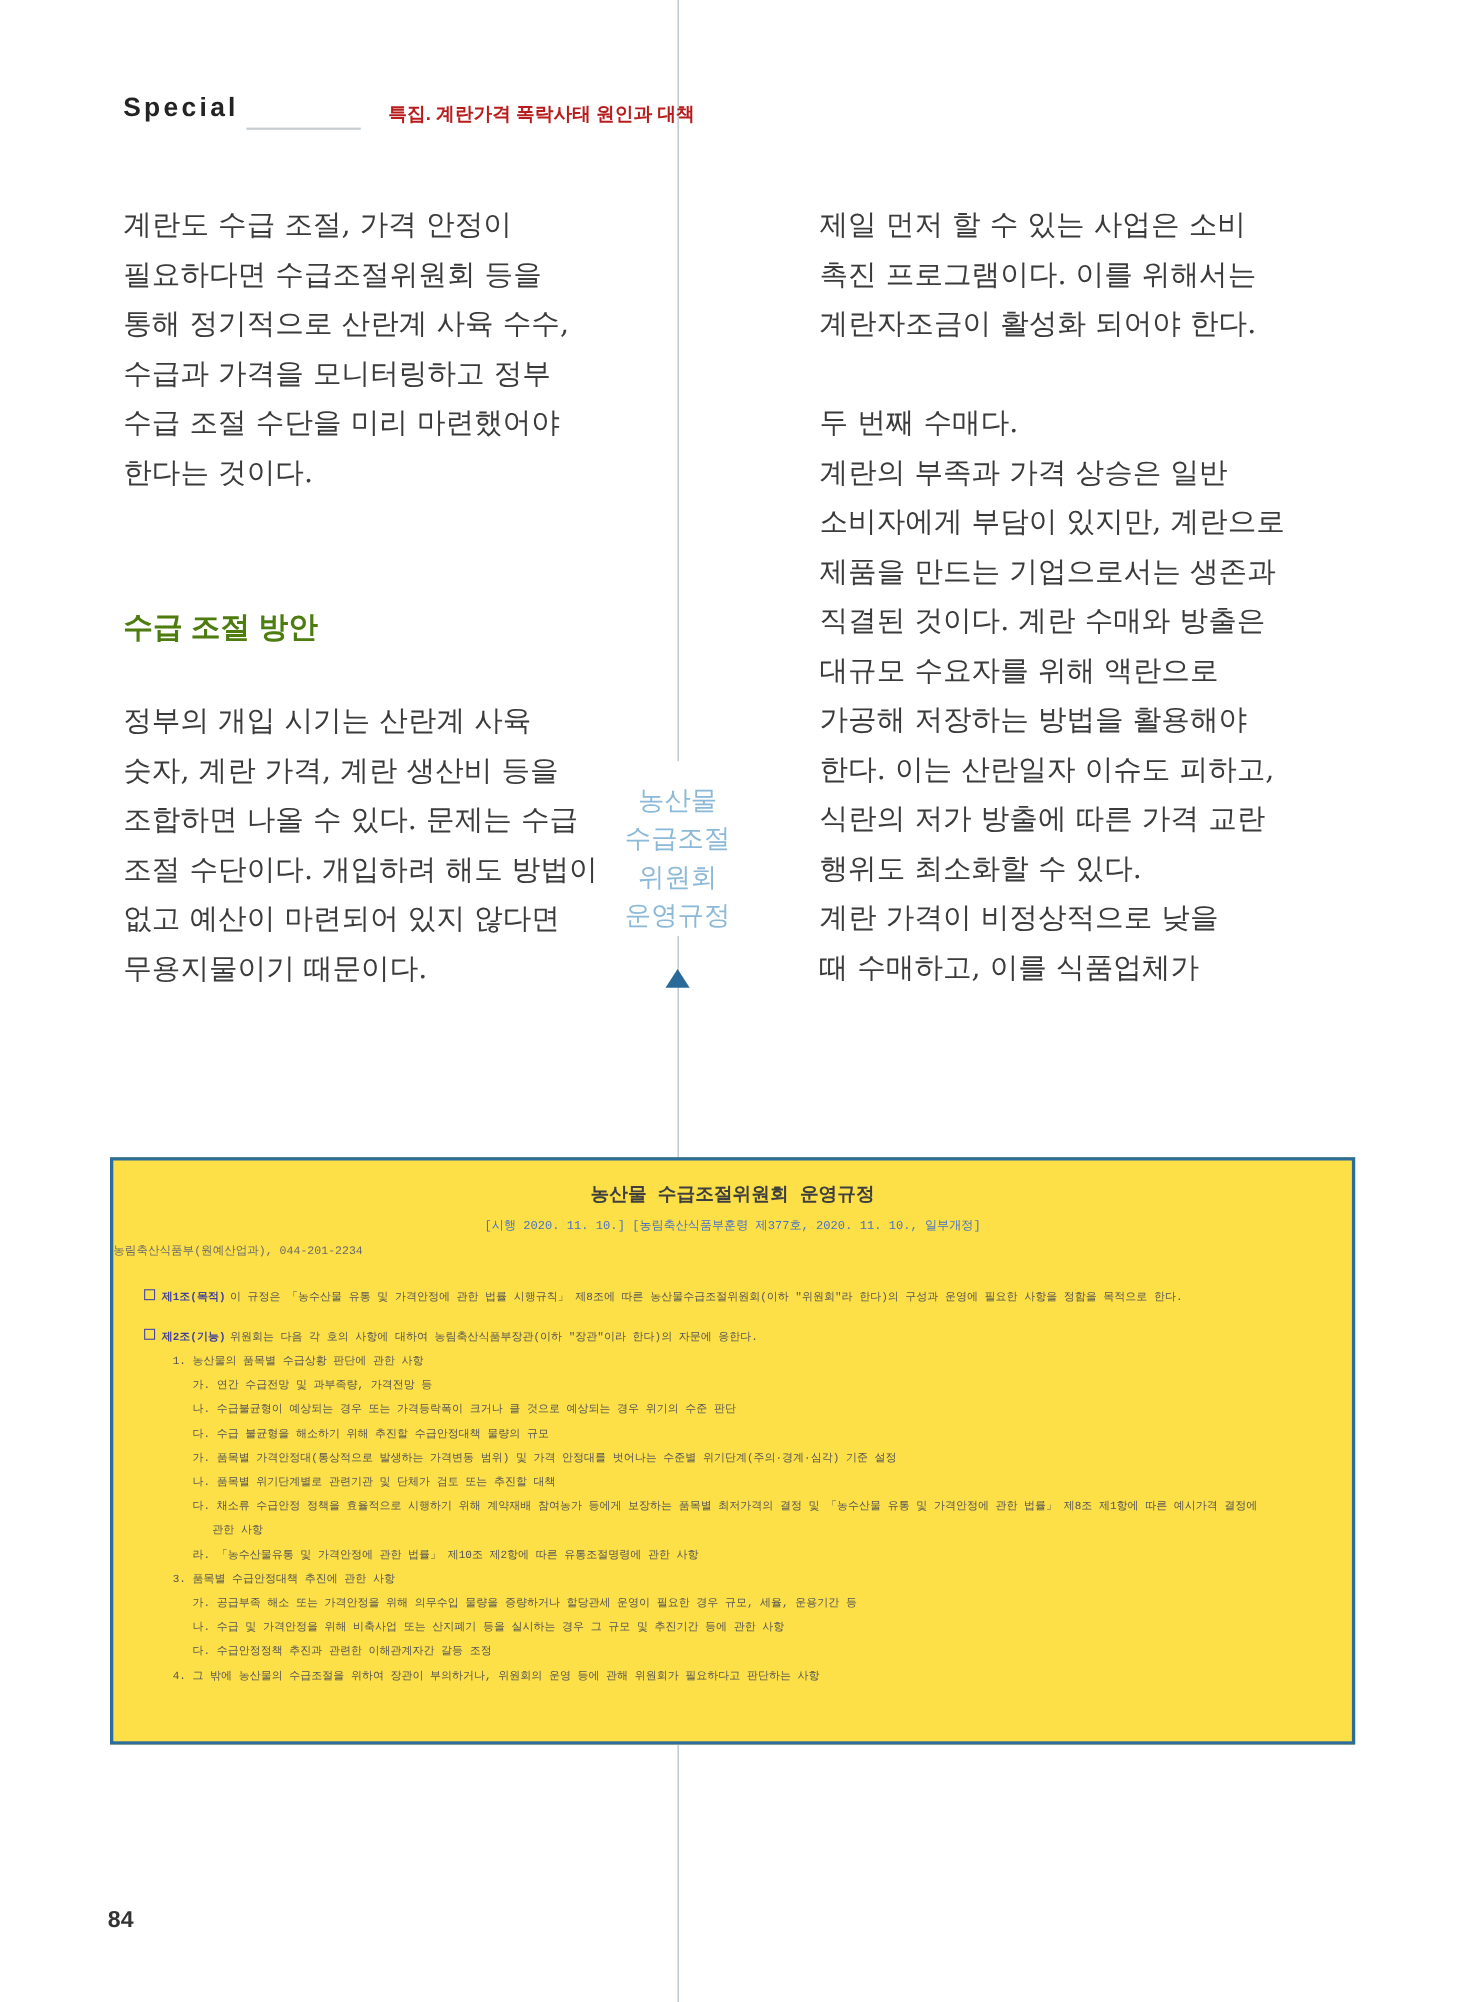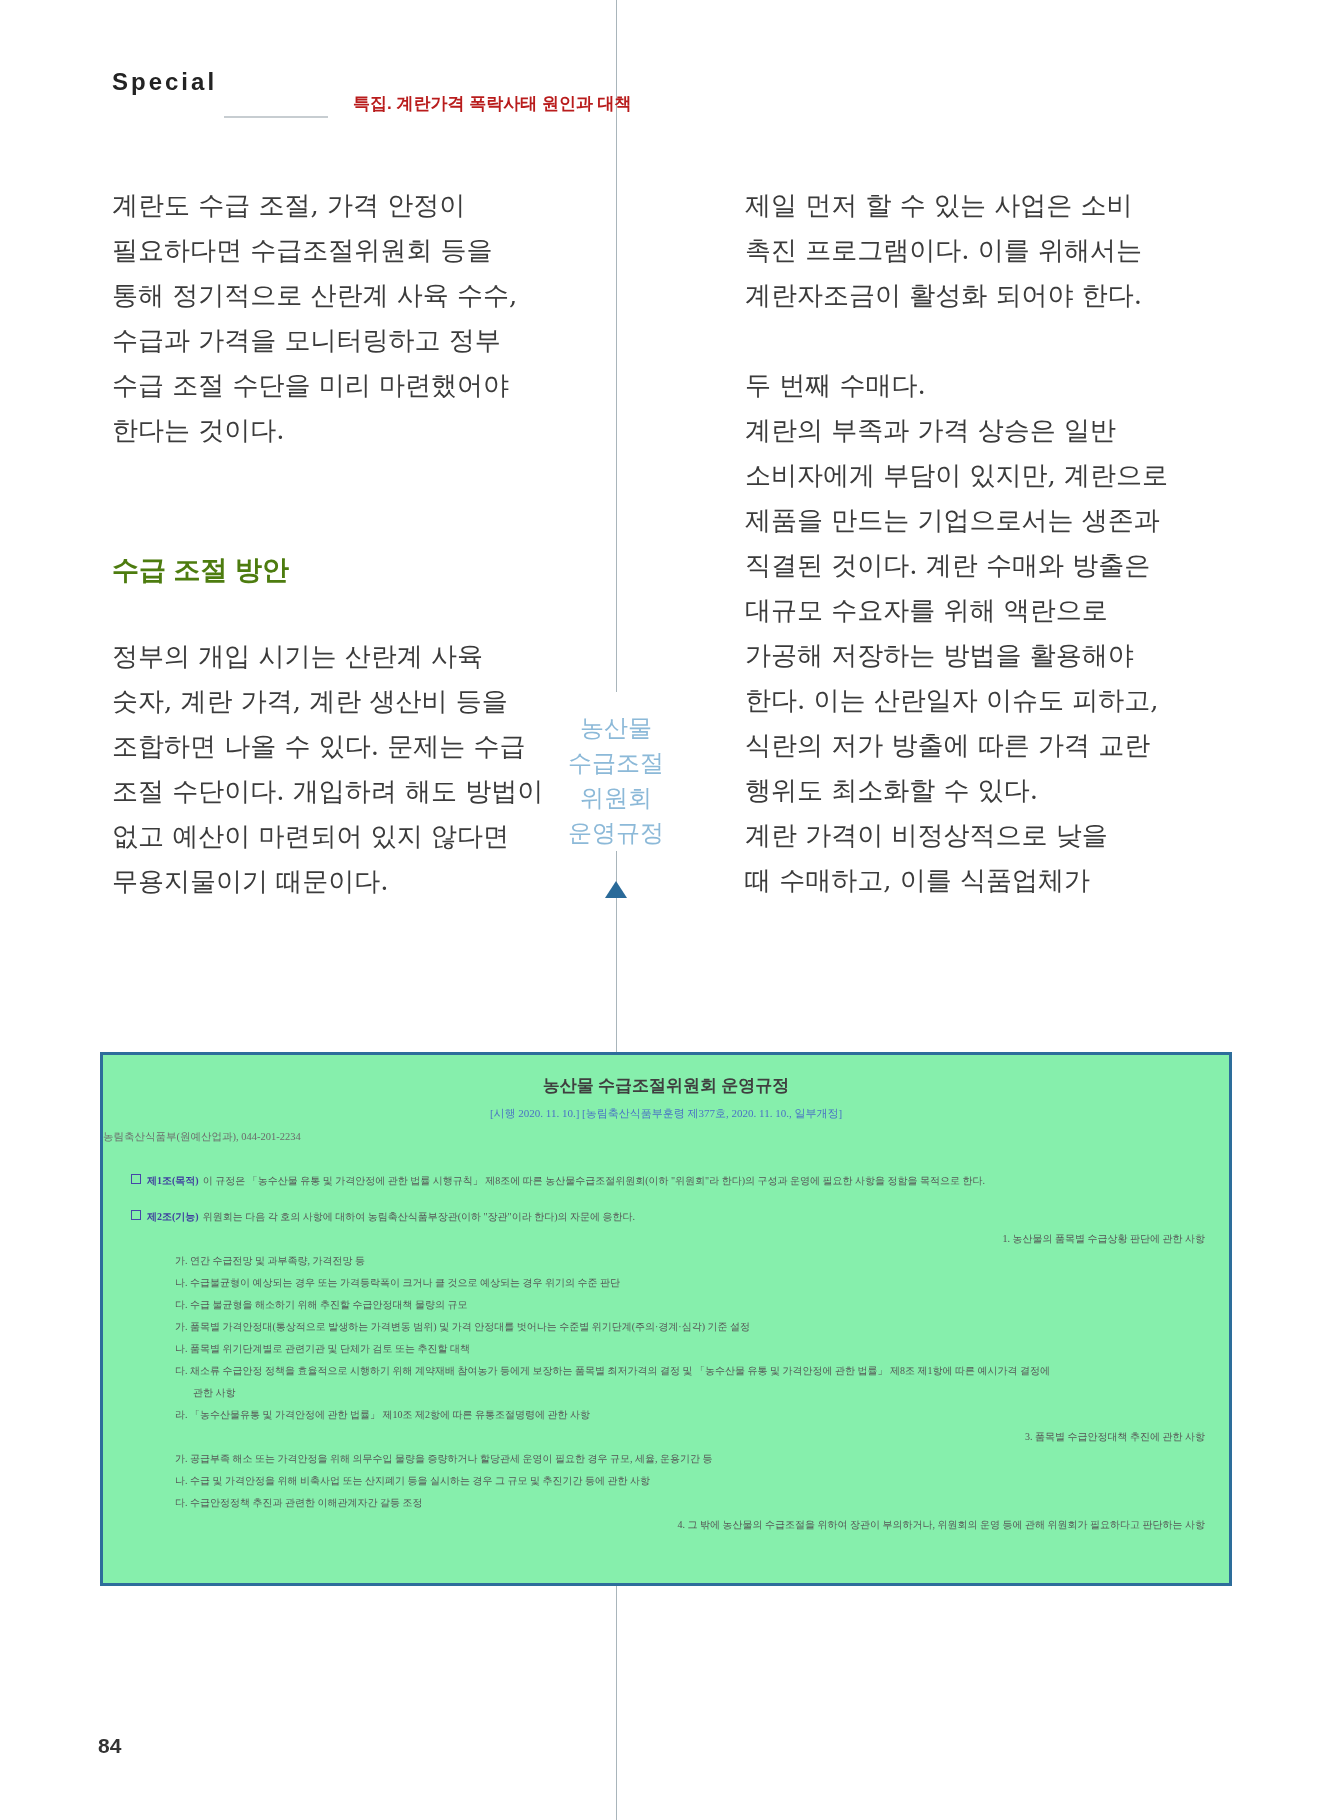--- a/index.html
+++ b/index.html
@@ -11,21 +11,21 @@
     font-family:"DejaVu Serif","Liberation Serif",serif;
     color:#3a3a3a;
   }
   .vline{position:absolute;left:616px;width:1px;background:#a9b5bb;}
   .vline-top{top:0;height:692px;}
   .vline-mid{top:851px;height:202px;}
   .vline-bottom{top:1586px;height:234px;}
 
   
   .brand{
-    position:absolute;left:112px;top:68px;
+    position:absolute;left:112px;top:84px;
     font-family:"Liberation Sans","DejaVu Sans",sans-serif;
     font-weight:bold;font-size:24px;letter-spacing:3px;color:#232323;
   }
   .brand-line{position:absolute;left:224px;top:116px;width:104px;height:2px;background:#c7cdd1;}
   .topic{
     position:absolute;left:353px;top:92px;
     font-family:"Liberation Sans","DejaVu Sans",sans-serif;
     font-weight:600;font-size:17px;color:#b91c1c;
   }
 
@@ -54,37 +54,37 @@
     position:absolute;left:605px;top:881px;
     width:0;height:0;
     border-left:11px solid transparent;
     border-right:11px solid transparent;
     border-bottom:17px solid #2a6a99;
   }
 
   
   .regbox{
     position:absolute;left:100px;top:1052px;width:1132px;height:534px;
-    box-sizing:border-box;border:3px solid #2d6d9b;background:#86efac;
-    font-family:Liberation Serif, serif;
+    box-sizing:border-box;border:3px solid #2d6d9b;background:#fde047;
+    font-family:Liberation Mono, monospace;
     overflow:hidden;
   }
   .rb-title{margin-top:19px;text-align:center;font-size:17px;font-weight:bold;color:#3f3f3f;}
   .rb-subtitle{margin-top:9px;text-align:center;font-size:11px;color:#4a72c4;}
   .rb-contact{margin-top:9px;text-align:left;padding-right:24px;font-size:10.5px;color:#6b6b6b;}
   .rb-body{margin:26px 24px 0 28px;font-size:10px;line-height:22px;color:#555555;}
   .article{white-space:nowrap;}
   .article .sq{
     display:inline-block;width:8px;height:8px;
     border:1px solid #4646a8;margin-right:6px;vertical-align:0px;
   }
   .article .lbl{color:#3f3f9e;font-weight:bold;margin-right:4px;}
   .art2{margin-top:14px;}
   .items .item{white-space:nowrap;}
-  .items .item.lv1{padding-left:26px;text-align:right;}
+  .items .item.lv1{padding-left:26px;}
   .items .item.lv2{padding-left:44px;}
   .items .item.lv3{padding-left:62px;}
 
   .pagenum{
     position:absolute;left:98px;top:1734px;
     font-family:"Liberation Sans","DejaVu Sans",sans-serif;
     font-size:21px;font-weight:bold;color:#333333;
   }
 </style>
 </head>

